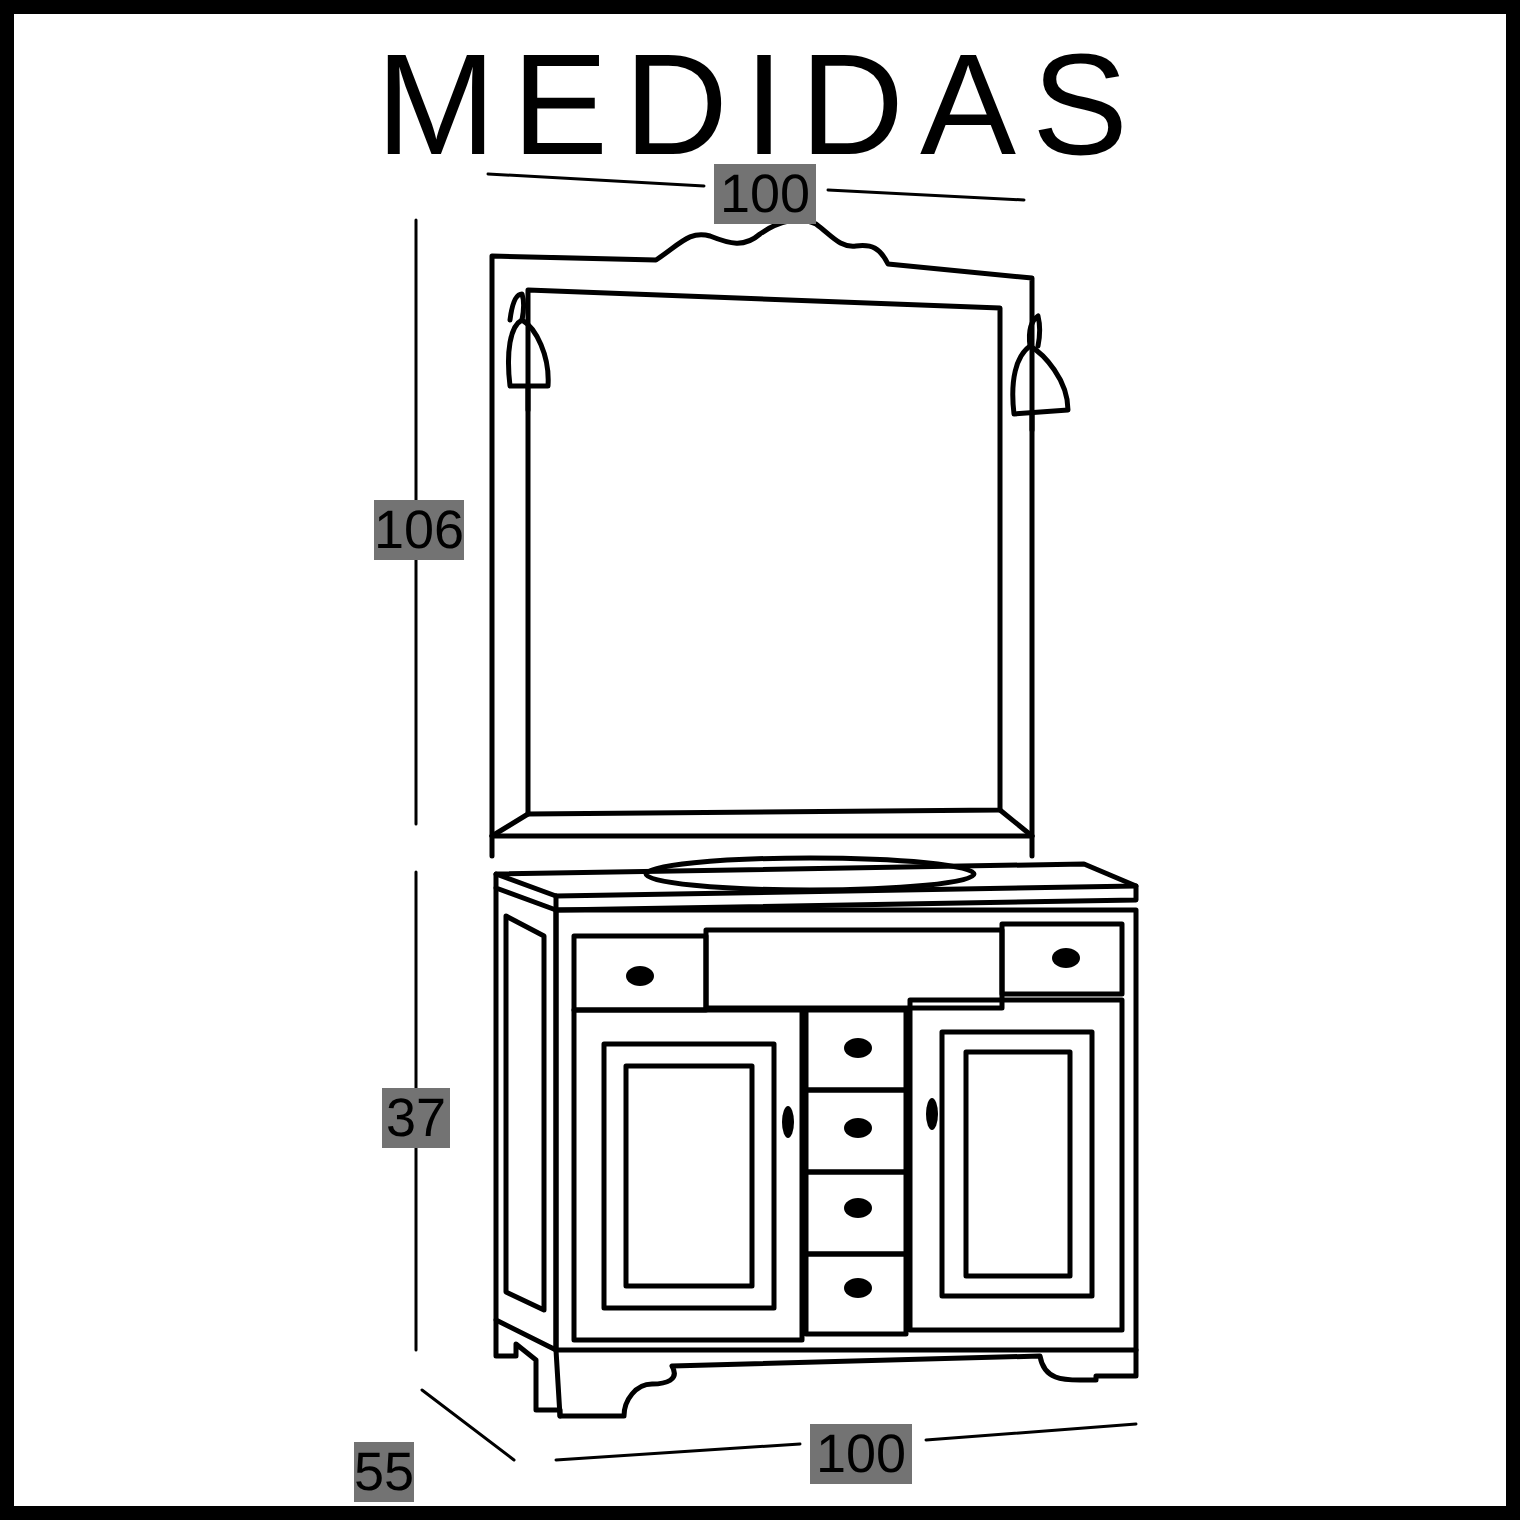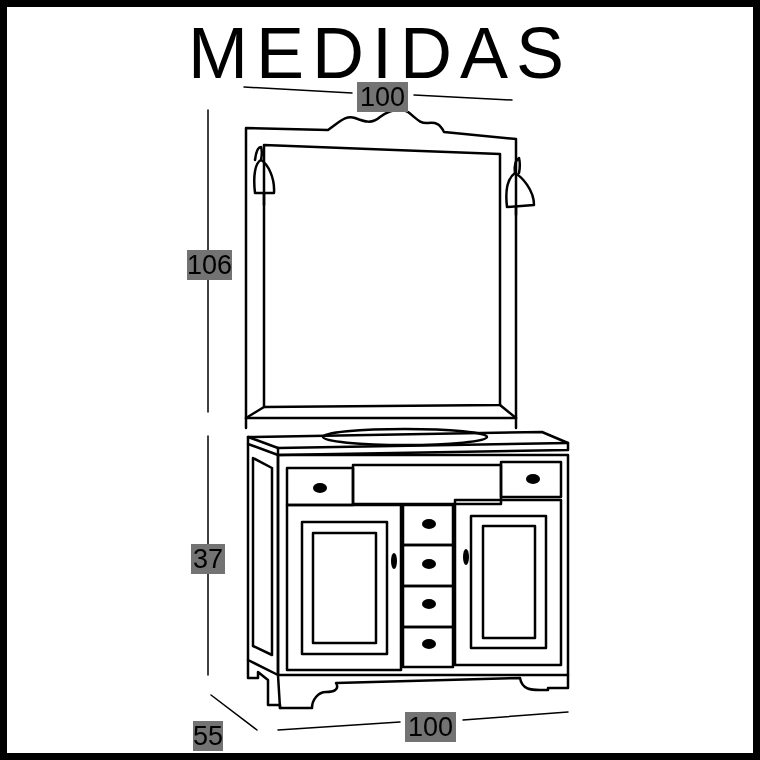--- a/index.html
+++ b/index.html
@@ -116,16 +116,16 @@
       <ellipse cx="429" cy="604" rx="7" ry="5"></ellipse>
       <ellipse cx="429" cy="644" rx="7" ry="5"></ellipse>
       <ellipse cx="394" cy="561" rx="3" ry="8"></ellipse>
       <ellipse cx="466" cy="557" rx="3" ry="8"></ellipse>
     </g>
   </svg>
 
   <div class="dim" style="left:350px; top:75px;">100</div>
   <div class="dim" style="left:180px; top:243px; padding:0;">106</div>
   <div class="dim" style="left:184px; top:537px; padding:0 2px;">37</div>
-  <div class="dim" style="left:186px; top:714px; padding:0;">55</div>
+  <div class="dim" style="left:170px; top:714px; padding:0;">55</div>
   <div class="dim" style="left:398px; top:705px;">100</div>
 
 </div>
 
 </body></html>

